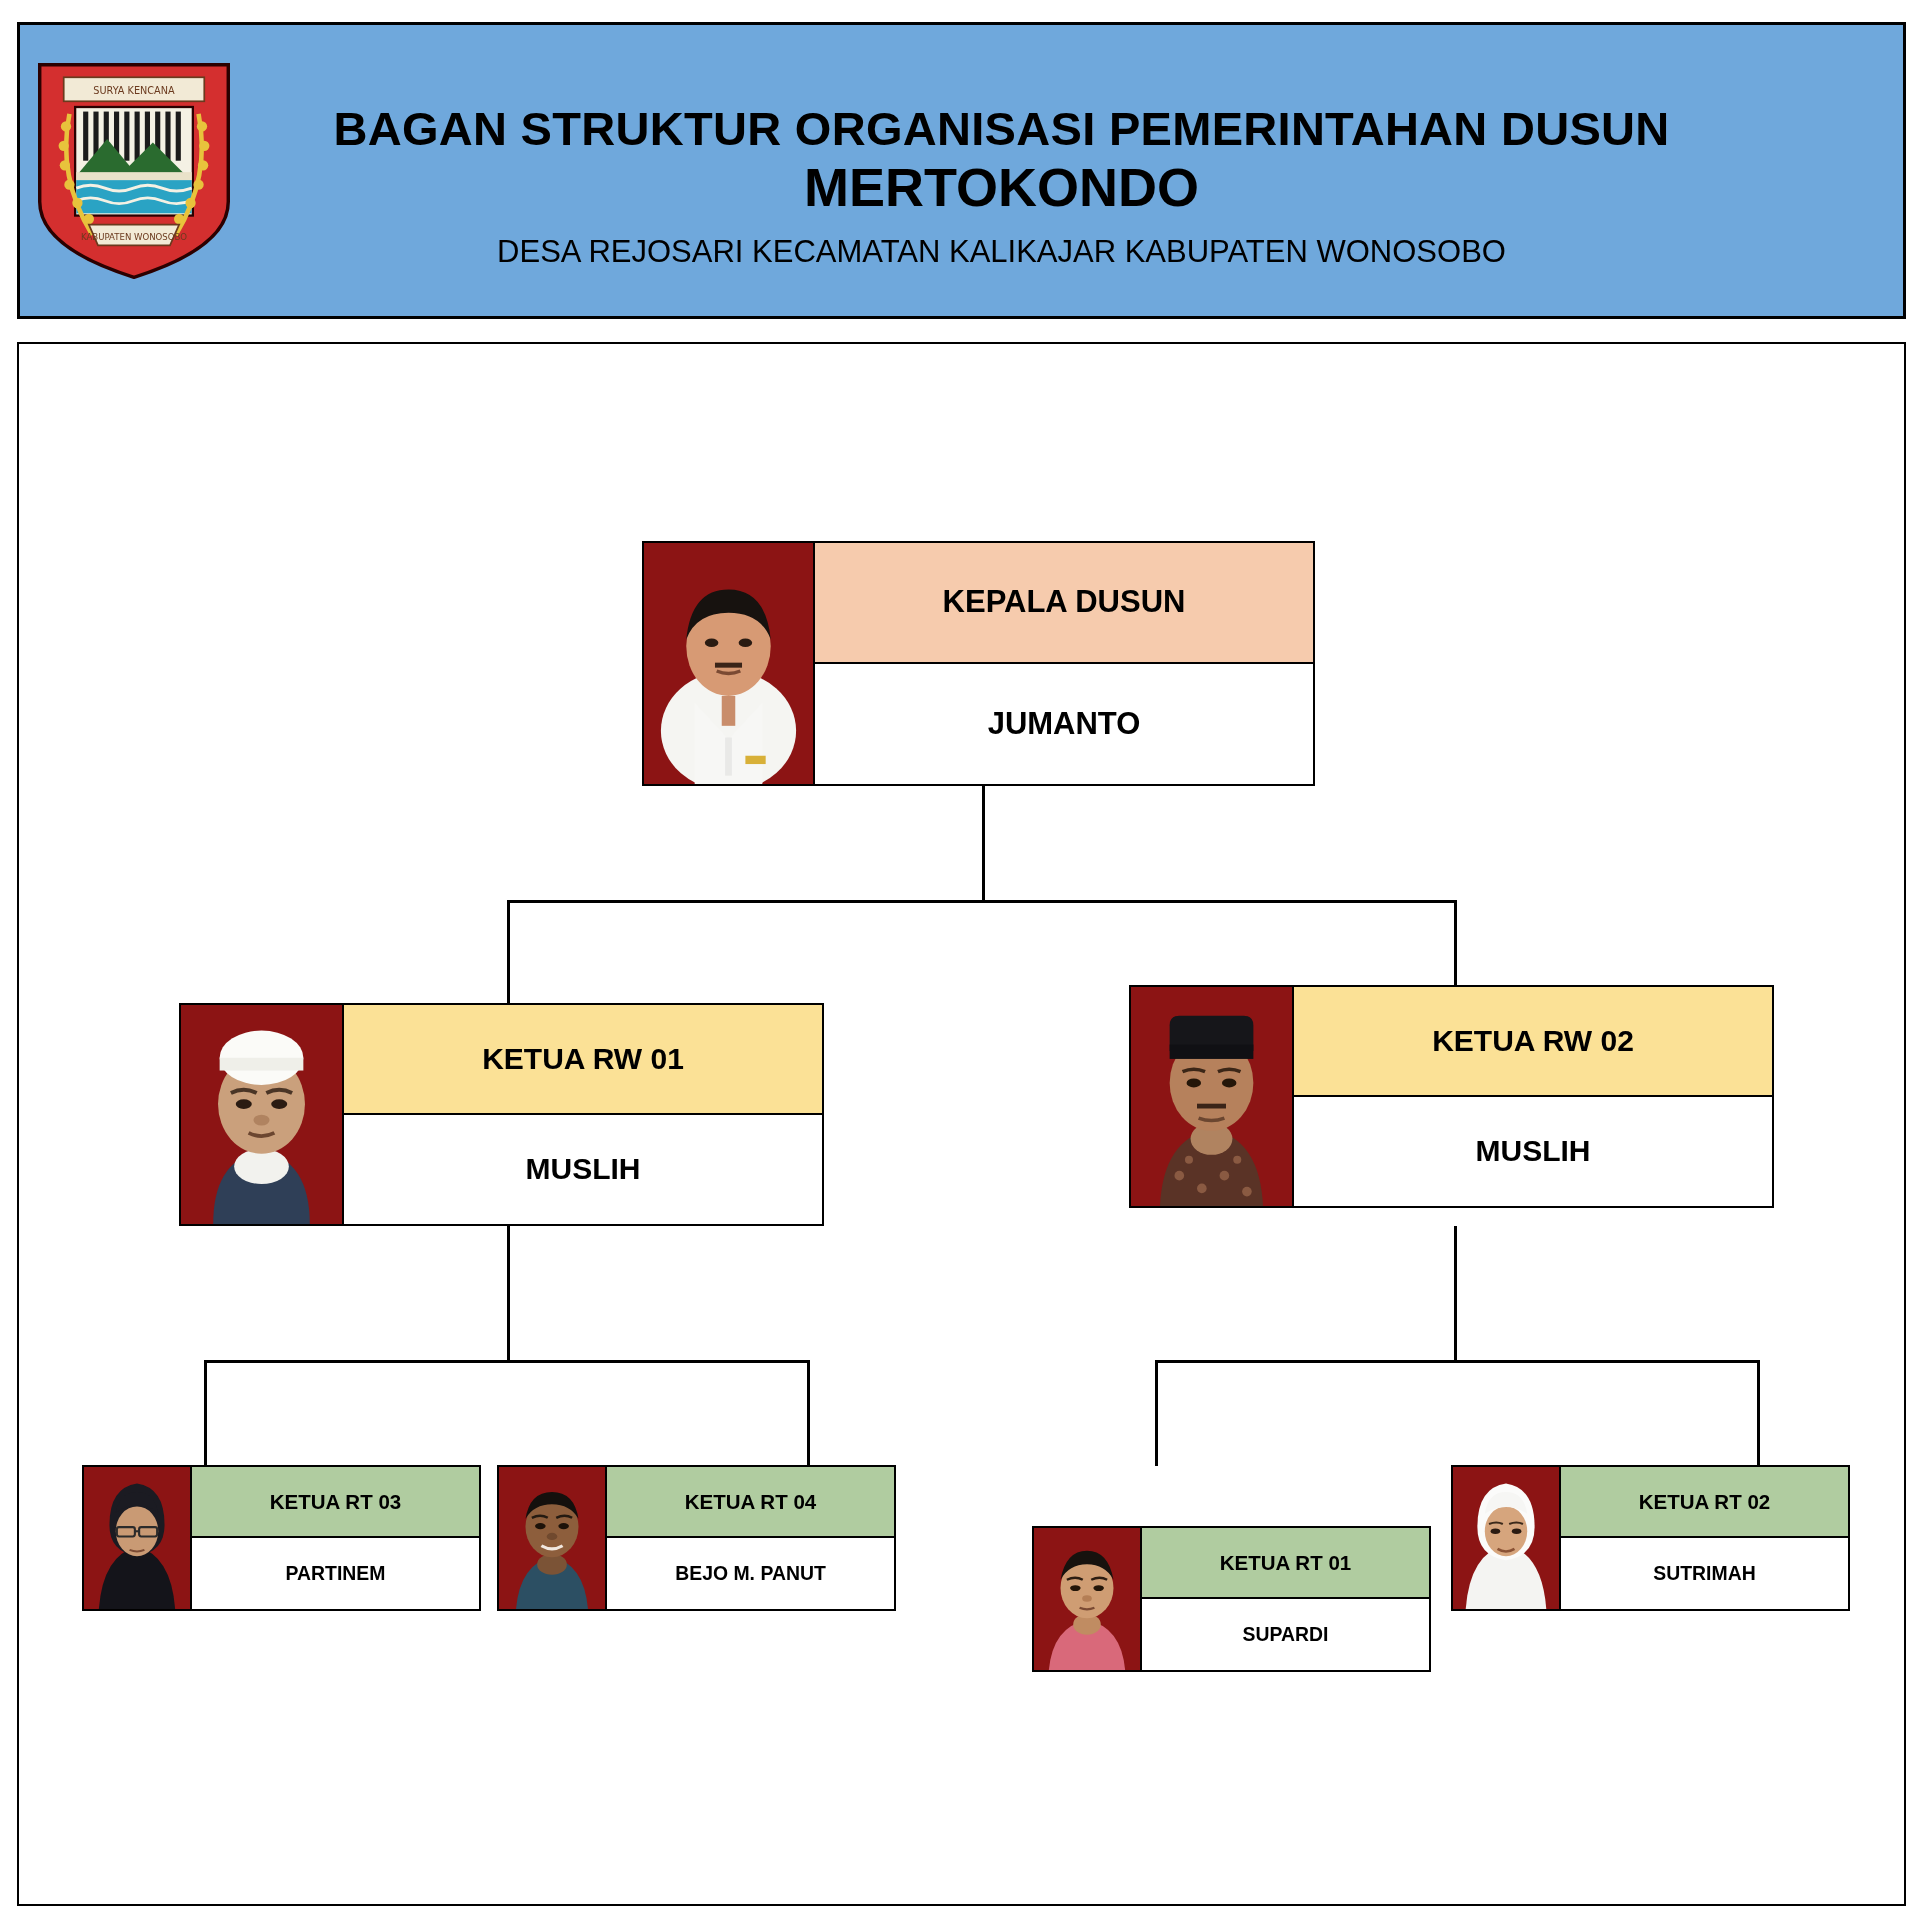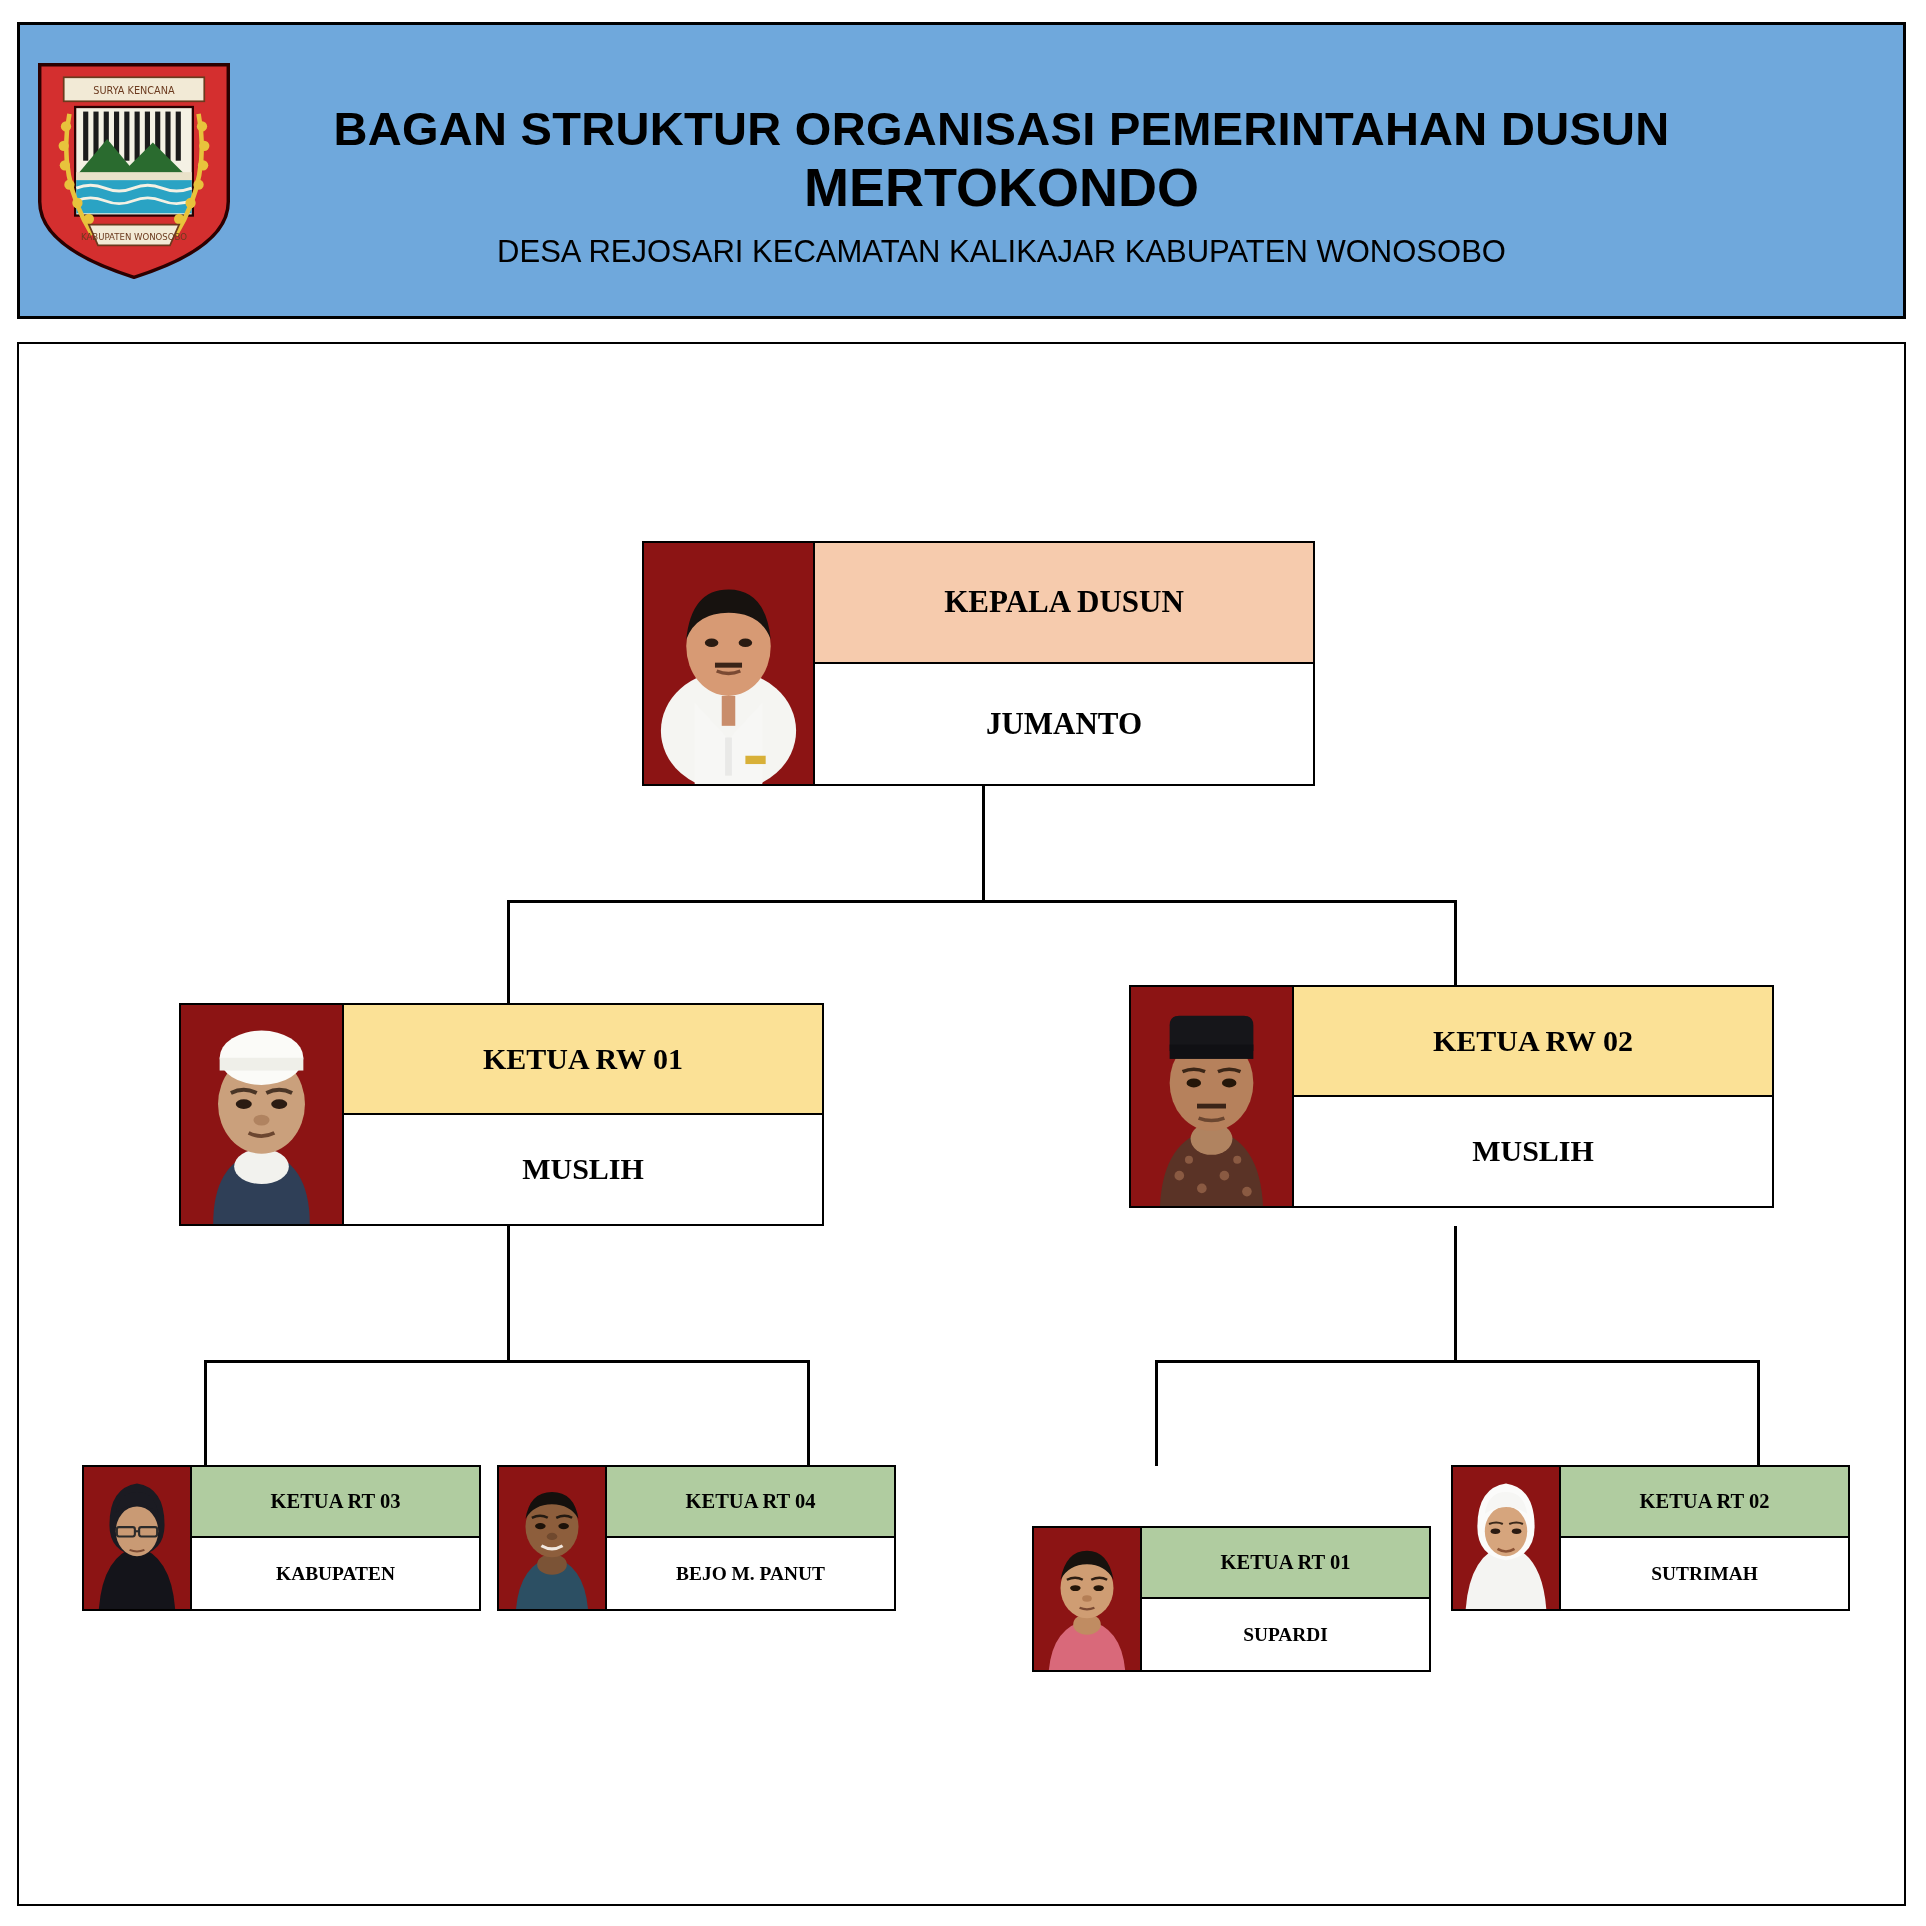--- a/index.html
+++ b/index.html
@@ -98,21 +98,20 @@
 
   
   .node {
     position: absolute;
     box-sizing: border-box;
     border: 2.9px solid #000000;
     background: #ffffff;
     display: flex;
     flex-direction: row;
     overflow: hidden;
-    font-family: Liberation Serif, serif;
   }
   .photo {
     box-sizing: border-box;
     border-right: 2.9px solid #000000;
     background: #8c1414;
     position: relative;
     overflow: hidden;
     flex: none;
   }
   .photo svg { display: block; width: 100%; height: 100%; }
@@ -328,21 +327,21 @@
           <ellipse cx="50" cy="62" rx="20" ry="24" fill="#c99a74"></ellipse>
           <path d="M30 44 q20 -14 40 0 q-4 -20 -20 -20 q-16 0 -20 20z" fill="#1b1b22"></path>
           <rect x="31" y="58" width="17" height="9" rx="2" fill="none" stroke="#2b2b2b" stroke-width="2"></rect>
           <rect x="52" y="58" width="17" height="9" rx="2" fill="none" stroke="#2b2b2b" stroke-width="2"></rect>
           <path d="M48 62 h4" stroke="#2b2b2b" stroke-width="2"></path>
           <path d="M43 80 q7 3 14 0" stroke="#7a4a33" stroke-width="2" fill="none"></path>
         </svg>
       </div>
       <div class="node-body">
         <div class="role">KETUA RT 03</div>
-        <div class="name">KABUPATEN</div>
+        <div class="name">PARTINEM</div>
       </div>
     </div>
 
     <div class="node lvl-rt" style="left:478px; top:1121px; width:399px; height:146px;">
       <div class="photo" style="width:108px;">
         <svg viewBox="0 0 100 137" preserveAspectRatio="none" xmlns="http://www.w3.org/2000/svg">
           <rect width="100" height="137" fill="#8c1414"></rect>
           <path d="M16 137 q4 -44 34 -50 q30 6 34 50 z" fill="#2c4f63"></path>
           <ellipse cx="50" cy="94" rx="14" ry="10" fill="#7b5336"></ellipse>
           <ellipse cx="50" cy="58" rx="25" ry="29" fill="#8d5e3c"></ellipse>

